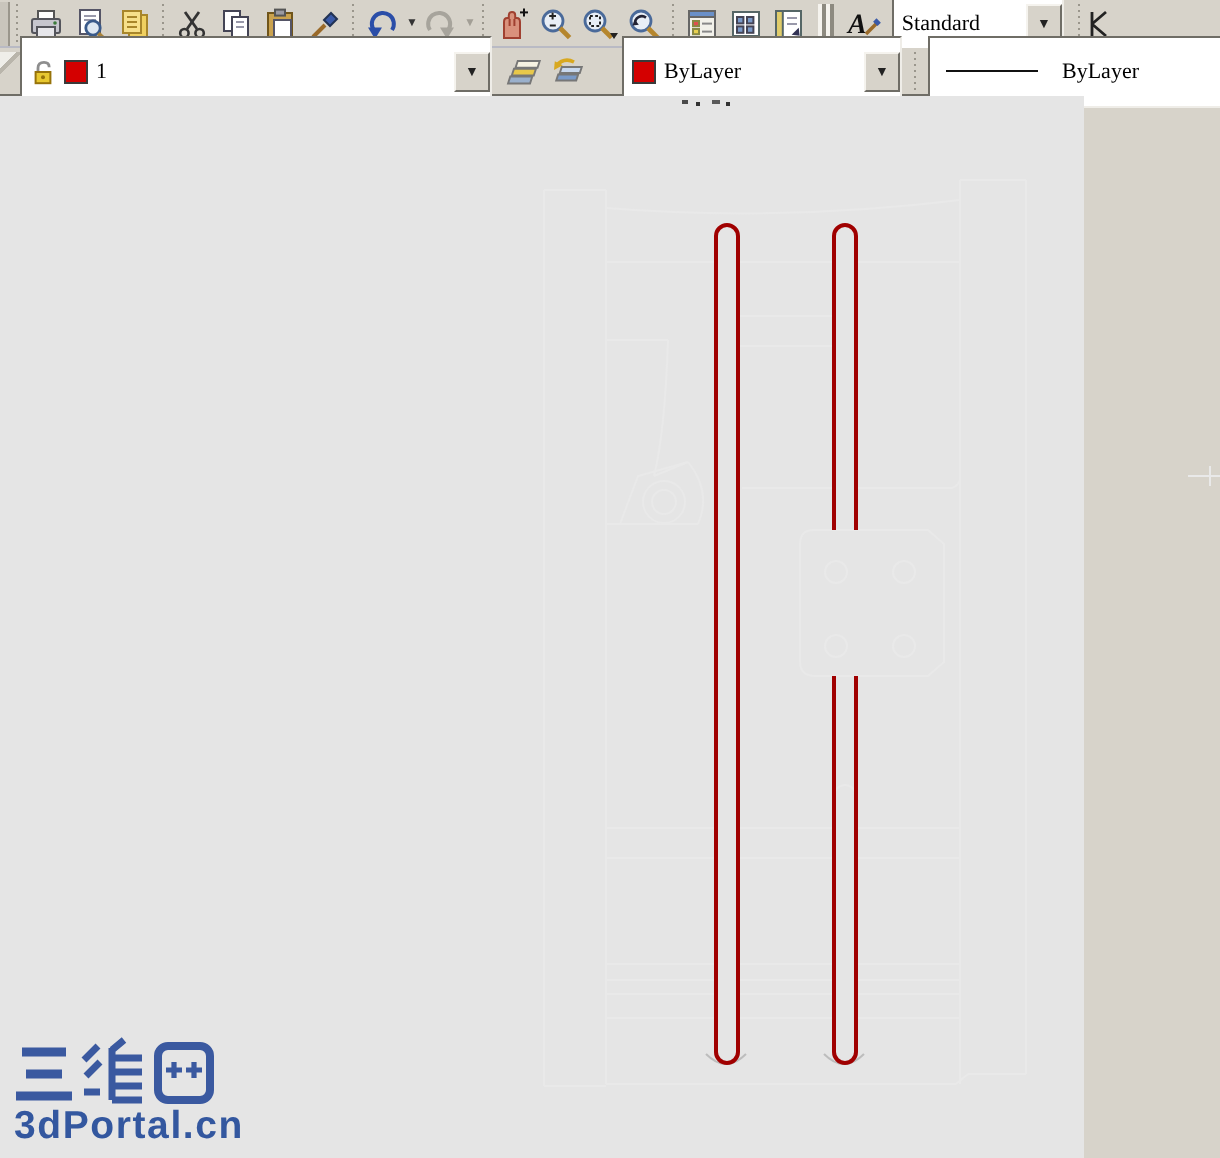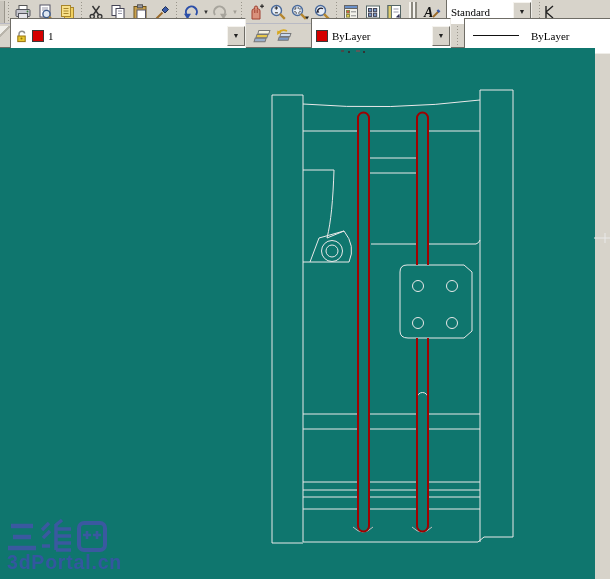--- a/index.html
+++ b/index.html
@@ -15,21 +15,21 @@
   .edgefrag{width:4px;height:22px;flex:0 0 auto;border-right:1px solid #9a968c;background:#c9c5bc;}
   .edgefrag2{width:10px;height:20px;flex:0 0 auto;background:linear-gradient(135deg,#efeee9 0 6px,#b9b5ab 6px 8px,#d7d3ca 8px);}
   .combo{display:flex;align-items:center;height:36px;background:#fff;border:1px solid;border-color:#6f6d66 #efede8 #efede8 #6f6d66;box-sizing:border-box;font-family:Liberation Serif, serif;font-size:11px;color:#000;}
   .combo .cfield{display:flex;align-items:center;gap:4px;flex:1;padding:0 4px;overflow:hidden;white-space:nowrap;}
   .dbtn{width:16px;height:18px;background:#d7d3ca;border:1px solid;border-color:#f5f3ee #6f6d66 #6f6d66 #f5f3ee;display:flex;align-items:center;justify-content:center;font-size:7px;color:#222;flex:0 0 auto;}
   .swatch{width:10px;height:10px;background:#d40000;border:1px solid #3a3a3a;flex:0 0 auto;}
   .ltline{width:46px;height:1px;background:#111;flex:0 0 auto;margin-right:8px;}
   .caret-mini{font-size:6px;color:#333;margin-left:1px;}
   .caret-mini.dis{color:#a39f96;}
   
-  .canvas{position:absolute;left:0;top:48px;width:595px;height:531px;background:#0f766e;}
+  .canvas{position:absolute;left:0;top:48px;width:542px;height:531px;background:#e5e5e5;}
 </style>
 </head>
 <body>
 
 <div class="screen">
 
   <div class="tbrow row1">
     <div class="edgefrag"></div>
     <div class="sep"></div>
 

